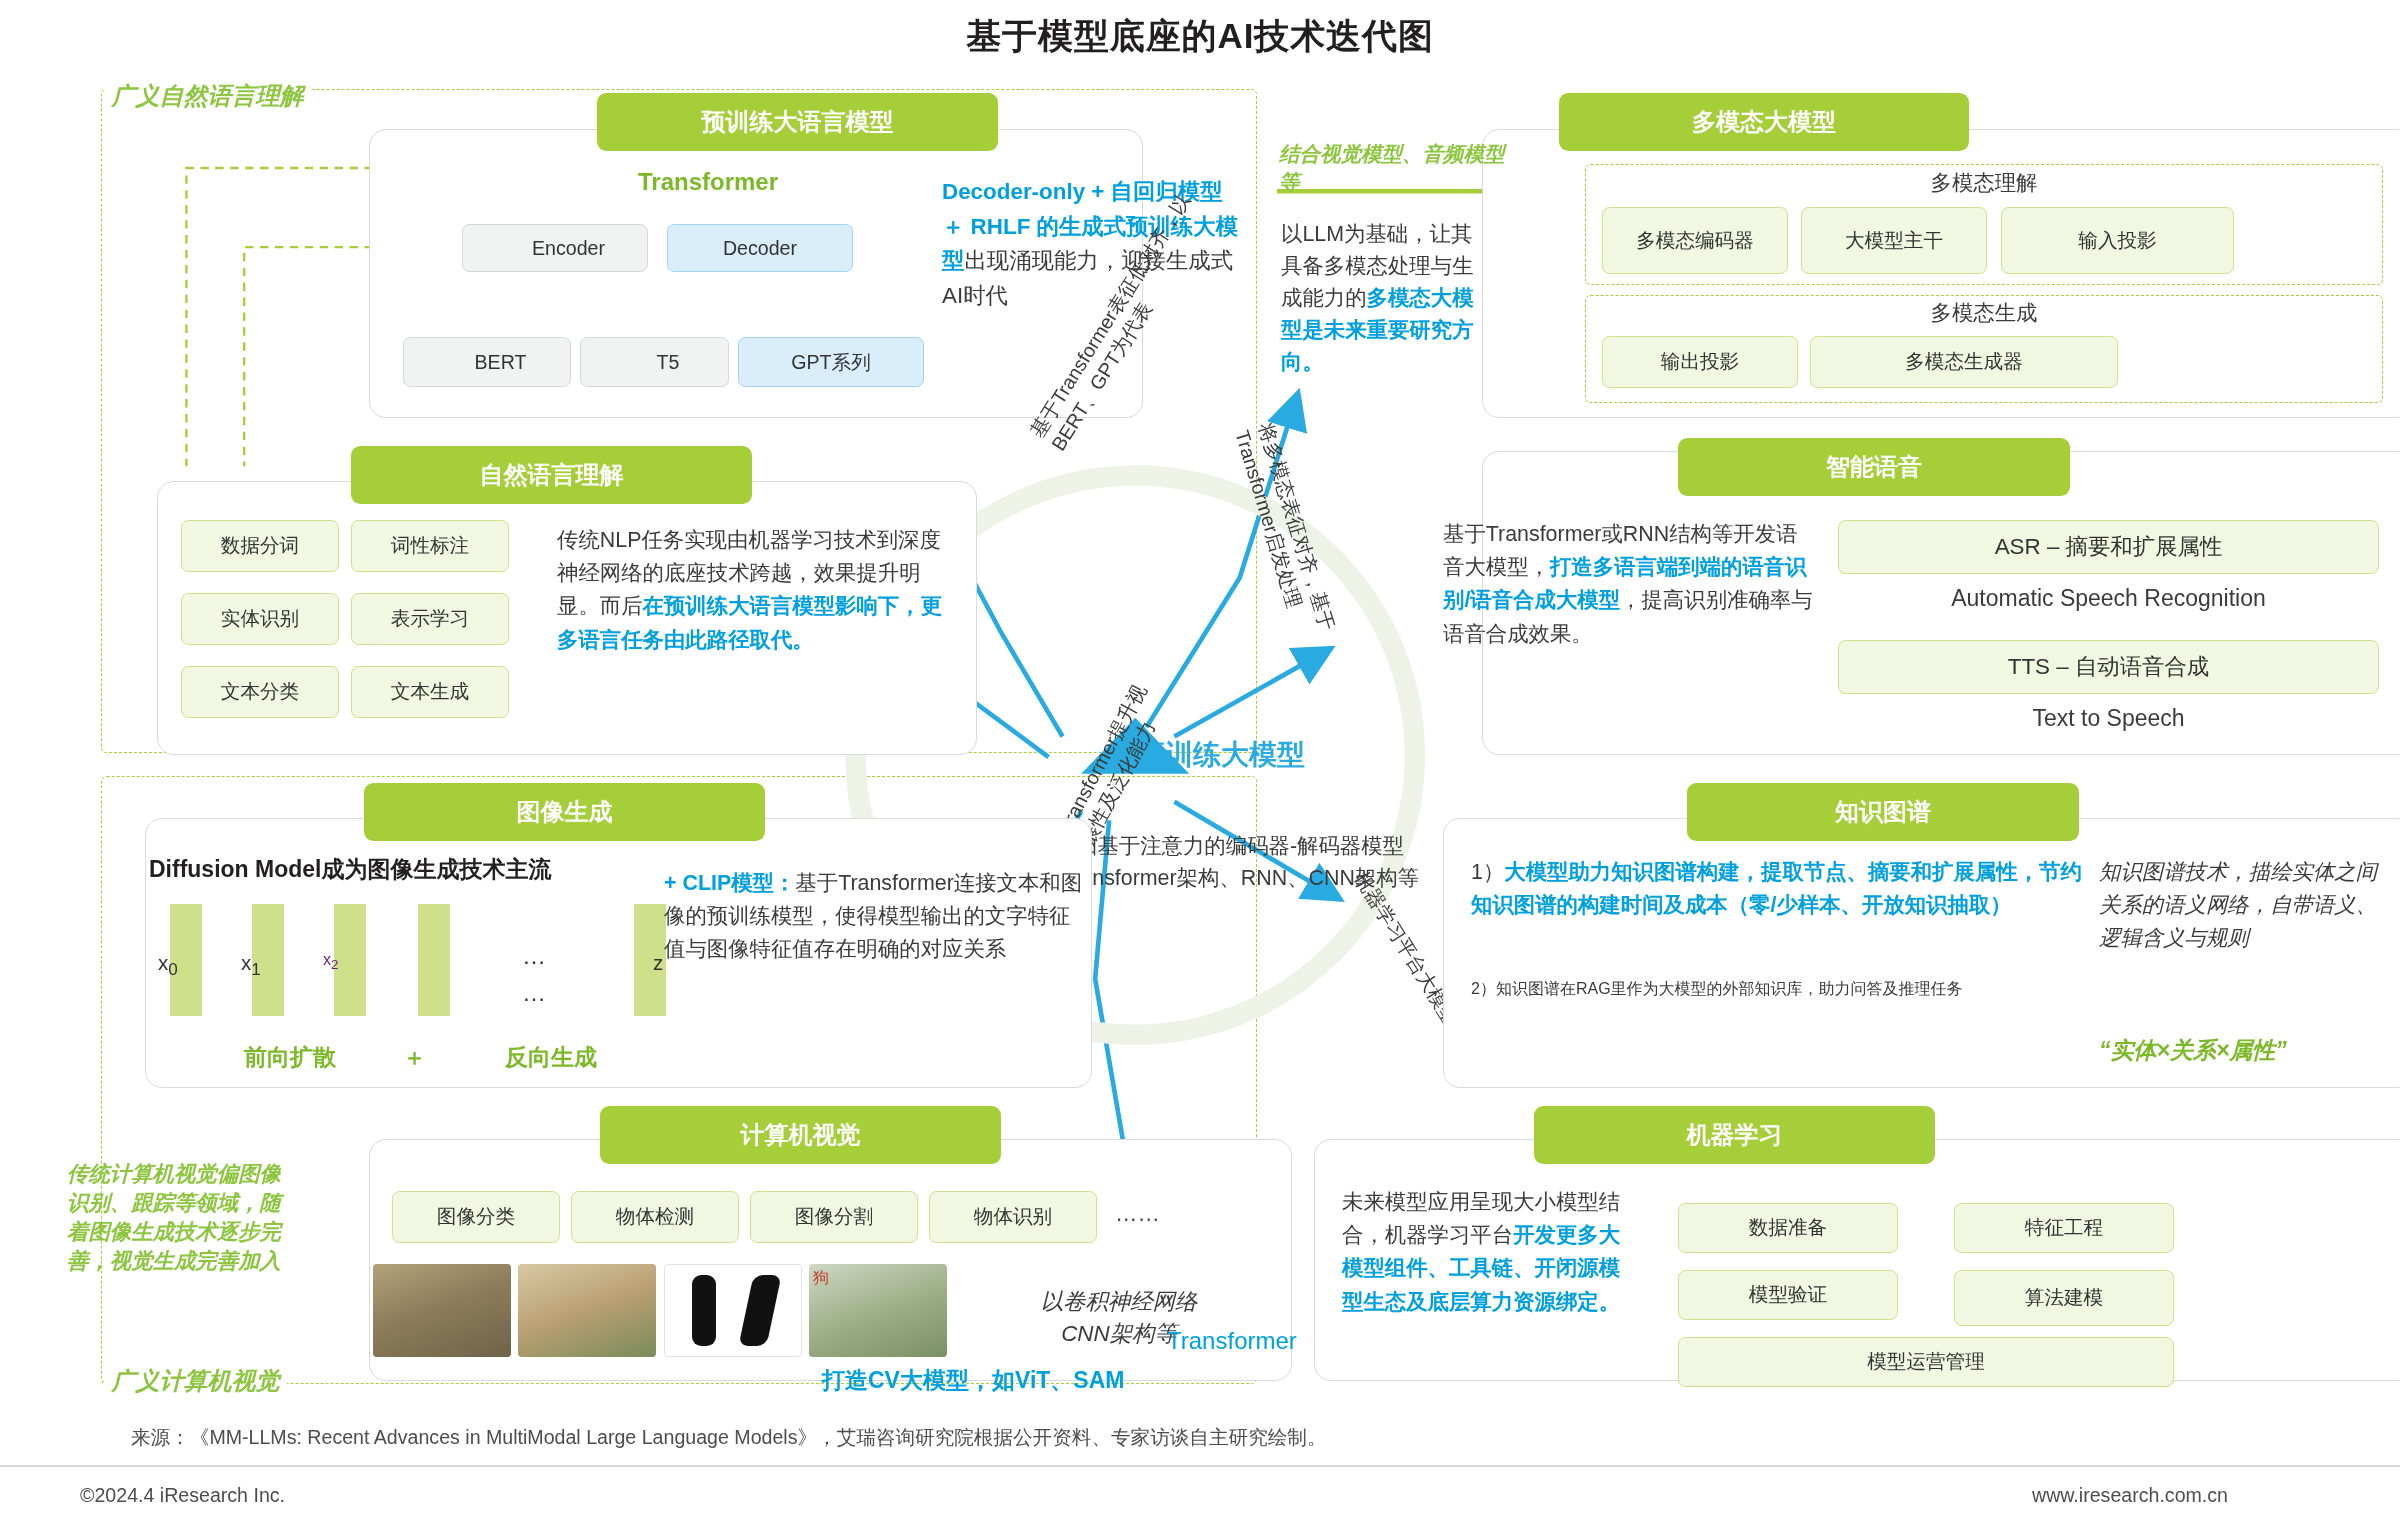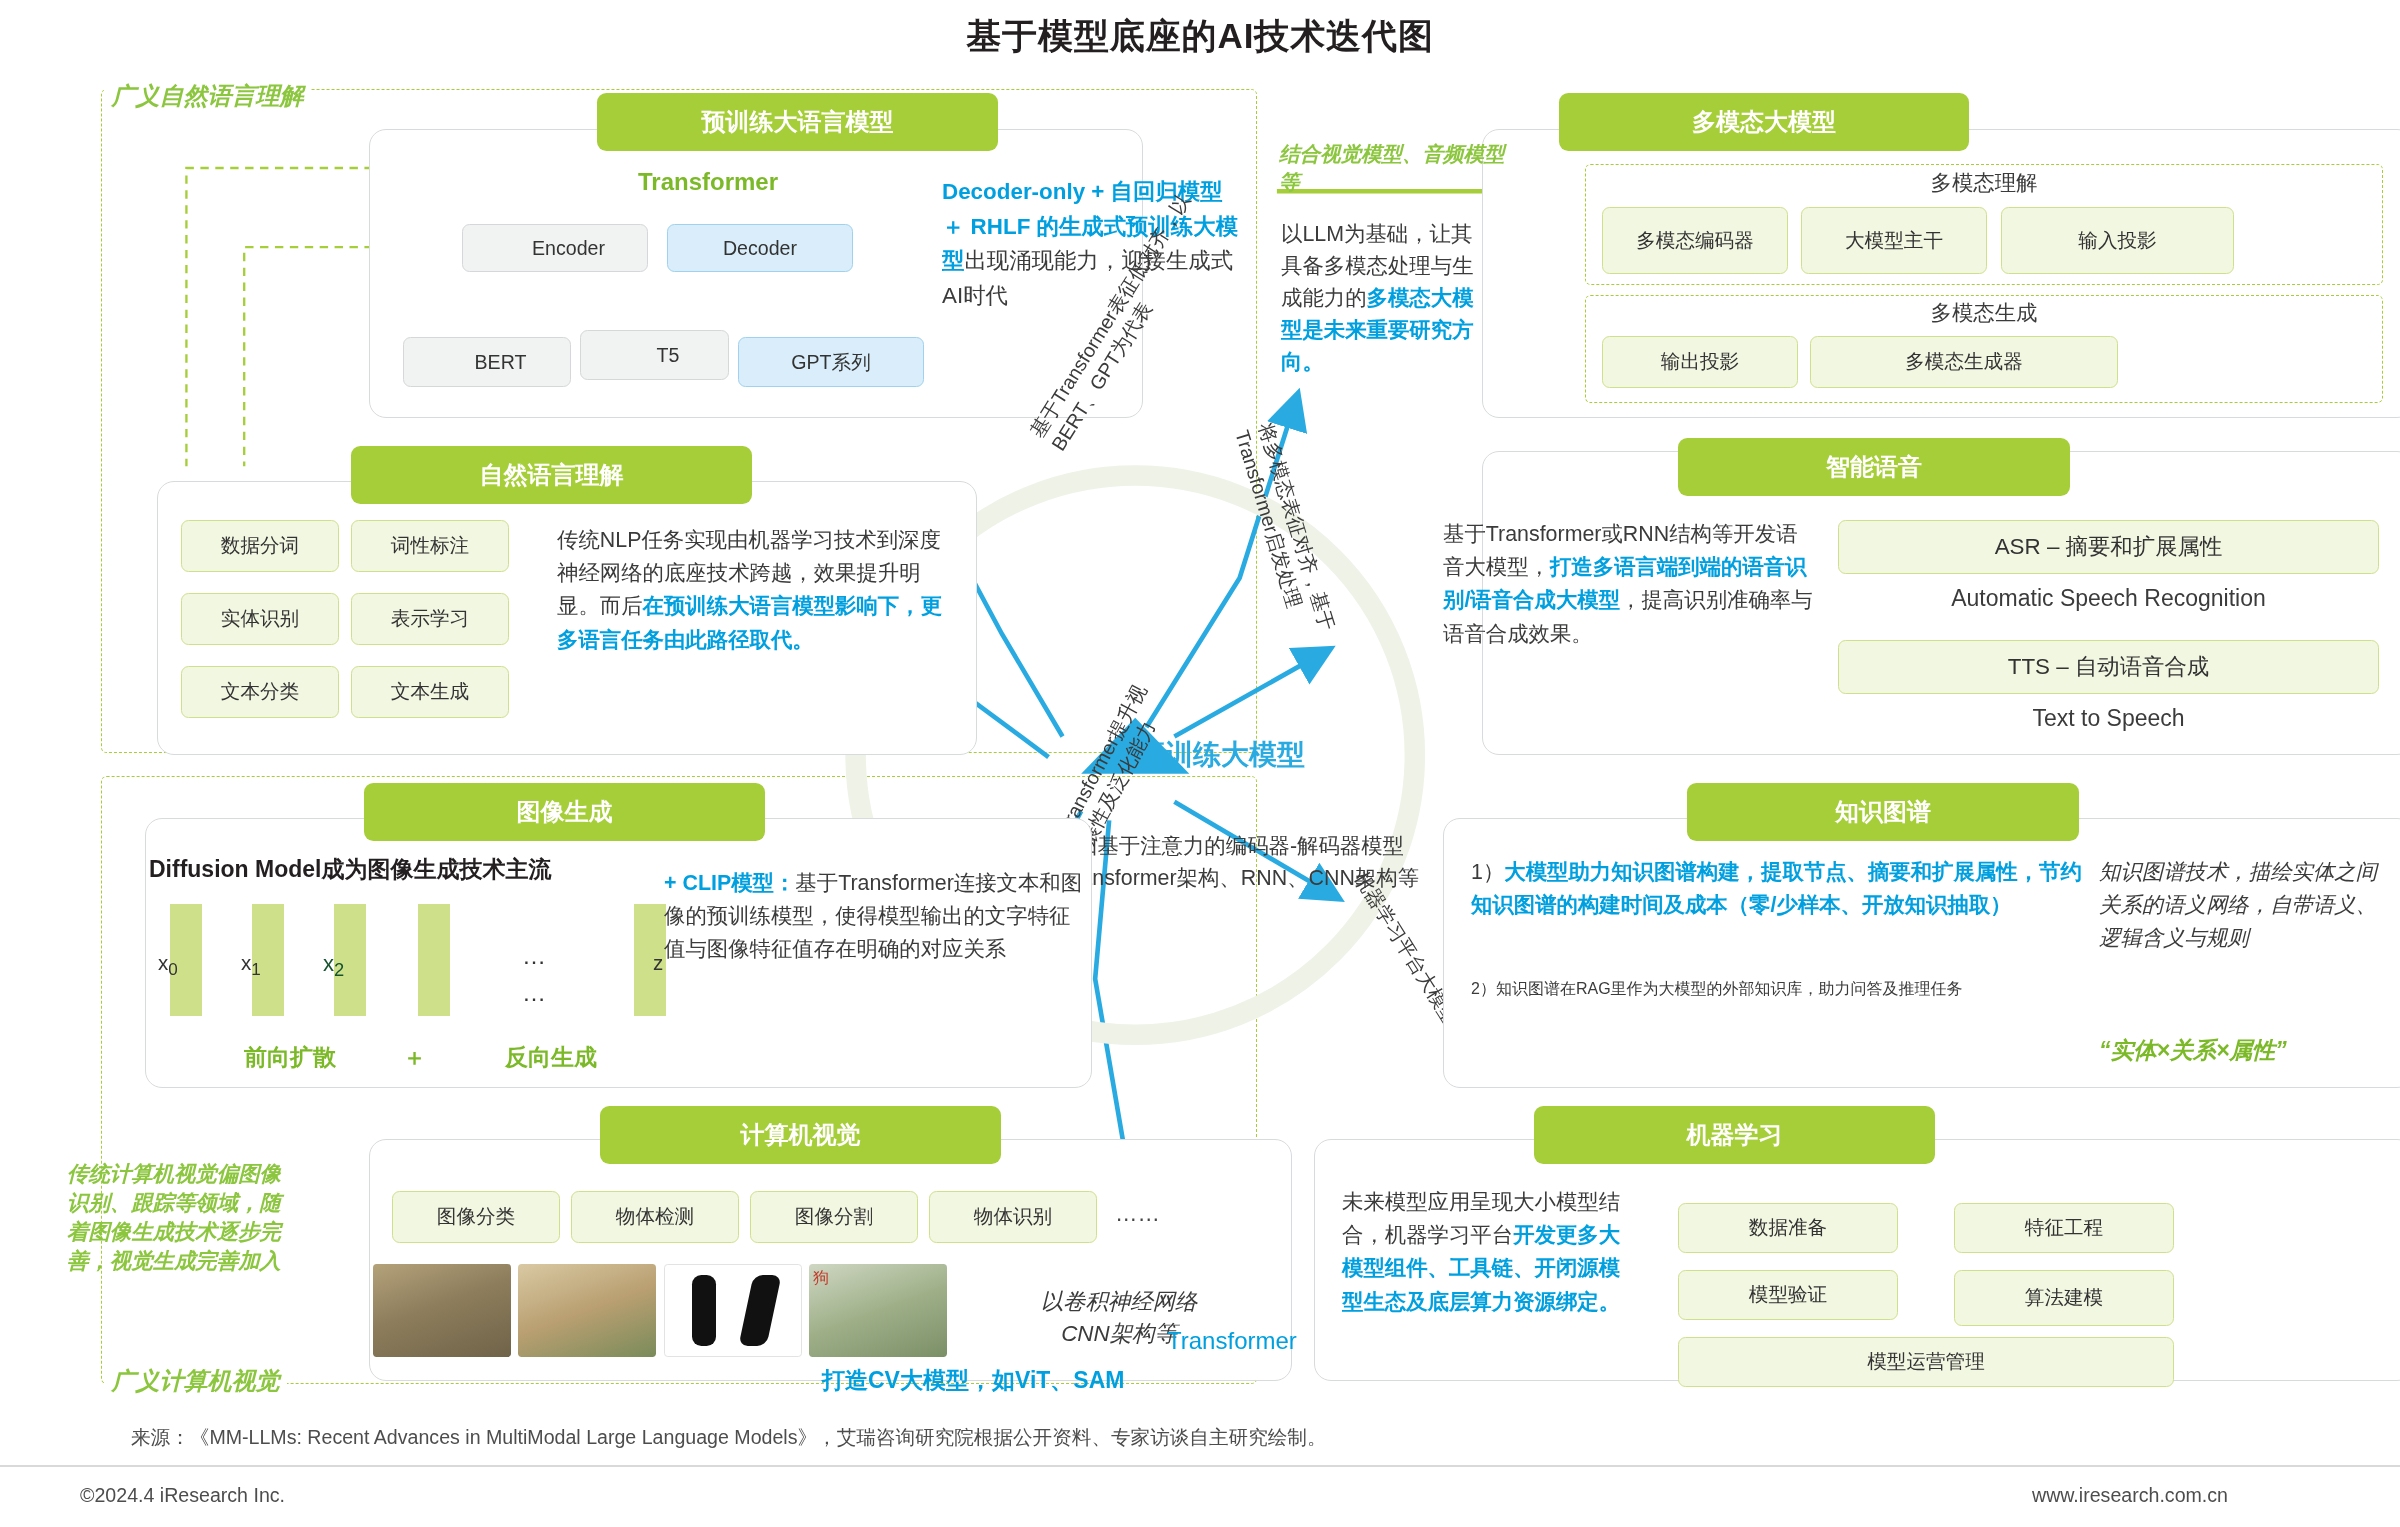--- a/index.html
+++ b/index.html
@@ -112,21 +112,21 @@
 
   <circle cx="1218" cy="810" r="300" fill="none" stroke="#eef2e7" stroke-width="22"></circle>
 </svg>
 
 <div class="abs card" style="left:369px;top:129px;width:774px;height:289px;"></div>
 <div class="abs hdr" style="left:597px;top:93px;width:401px;height:58px;">预训练大语言模型</div>
 <div class="abs greenfont" style="left:559px;top:168px;width:298px;font-size:24px;font-weight:bold;text-align:center;">Transformer</div>
 <div class="abs chip-grey" style="left:462px;top:224px;width:186px;height:48px;">Encoder</div>
 <div class="abs chip-blue" style="left:667px;top:224px;width:186px;height:48px;">Decoder</div>
 <div class="abs chip-grey" style="left:403px;top:337px;width:168px;height:50px;">BERT</div>
-<div class="abs chip-grey" style="left:580px;top:330px;width:149px;height:50px;">T5</div>
+<div class="abs chip-grey" style="left:580px;top:337px;width:149px;height:50px;">T5</div>
 <div class="abs chip-blue" style="left:738px;top:337px;width:186px;height:50px;">GPT系列</div>
 <div class="abs txt" style="left:942px;top:175px;width:308px;font-size:22.4px;line-height:1.55;">
   <span class="blue">Decoder-only + 自回归模型 ＋ RHLF 的生成式预训练大模型</span><span>出现涌现能力，迎接生成式AI时代</span>
 </div>
 
 <div class="abs card" style="left:1482px;top:129px;width:932px;height:289px;"></div>
 <div class="abs hdr" style="left:1559px;top:93px;width:410px;height:58px;">多模态大模型</div>
 <div class="abs lbl-green-italic" style="left:1279px;top:140px;width:233px;font-size:20.5px;">
   <span>结合视觉模型、音频模型等</span>
 </div>
@@ -180,21 +180,21 @@
 <div class="abs hdr" style="left:364px;top:783px;width:401px;height:58px;">图像生成</div>
 <div class="abs" style="left:149px;top:854px;width:597px;font-size:23px;font-weight:bold;color:#231f20;">Diffusion Model成为图像生成技术主流</div>
 
 <div class="abs" style="left:170px;top:904px;width:32px;height:112px;background:#cfe08a;"></div>
 <div class="abs" style="left:252px;top:904px;width:32px;height:112px;background:#cfe08a;"></div>
 <div class="abs" style="left:334px;top:904px;width:32px;height:112px;background:#cfe08a;"></div>
 <div class="abs" style="left:418px;top:904px;width:32px;height:112px;background:#cfe08a;"></div>
 <div class="abs" style="left:634px;top:904px;width:32px;height:112px;background:#cfe08a;"></div>
 <div class="abs" style="left:158px;top:951px;font-size:20.5px;color:#333;"><span>x</span><sub>0</sub></div>
 <div class="abs" style="left:241px;top:951px;font-size:20.5px;color:#333;"><span>x</span><sub>1</sub></div>
-<div class="abs" style="left:323px;top:951px;font-size:22px;color:#14532d;"><span>x</span><sub>2</sub></div>
+<div class="abs" style="left:323px;top:951px;font-size:16px;color:#701a75;"><span>x</span><sub>2</sub></div>
 <div class="abs" style="left:653px;top:951px;font-size:20.5px;color:#333;">z</div>
 <div class="abs" style="left:522px;top:942px;font-size:24px;color:#333;">…</div>
 <div class="abs" style="left:522px;top:979px;font-size:24px;color:#333;">…</div>
 <div class="abs greenfont" style="left:244px;top:1042px;font-size:23px;font-weight:bold;">前向扩散</div>
 <div class="abs greenfont" style="left:403px;top:1042px;font-size:23px;font-weight:bold;">＋</div>
 <div class="abs greenfont" style="left:505px;top:1042px;font-size:23px;font-weight:bold;">反向生成</div>
 <div class="abs txt" style="left:664px;top:867px;width:420px;font-size:21.4px;line-height:1.55;">
   <span class="blue">+ CLIP模型：</span><span>基于Transformer连接文本和图像的预训练模型，使得模型输出的文字特征值与图像特征值存在明确的对应关系</span>
 </div>
 

